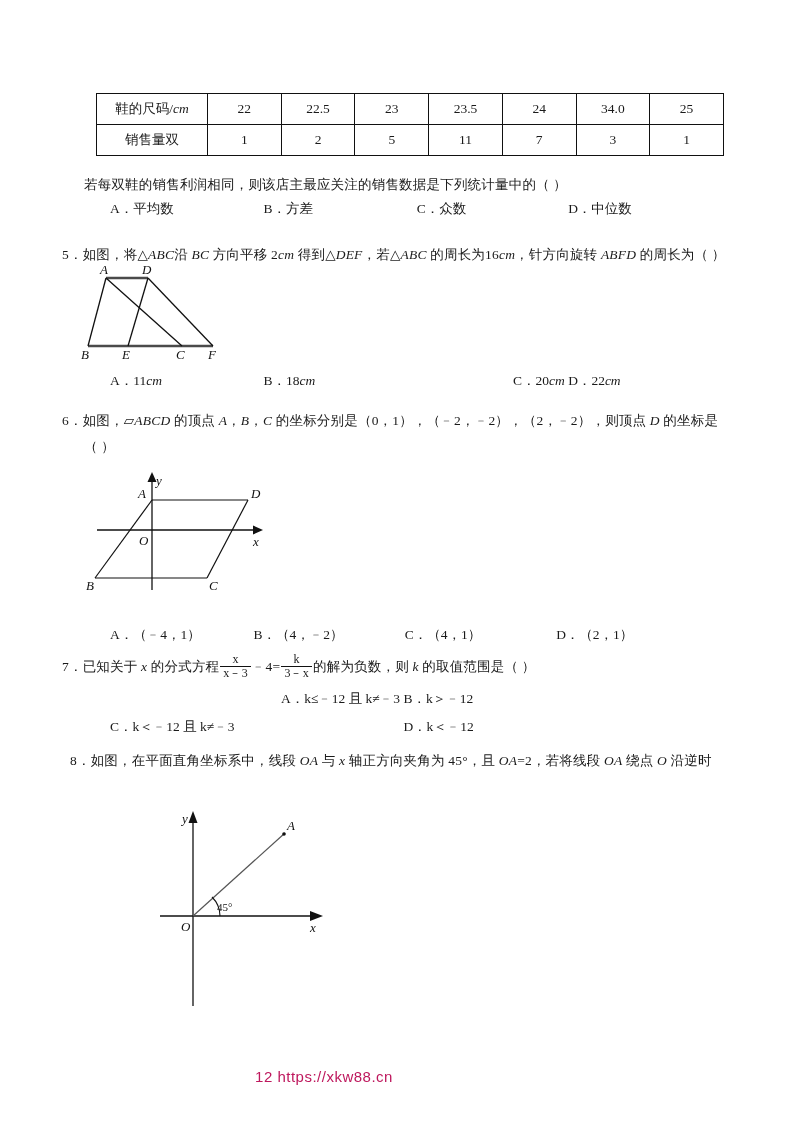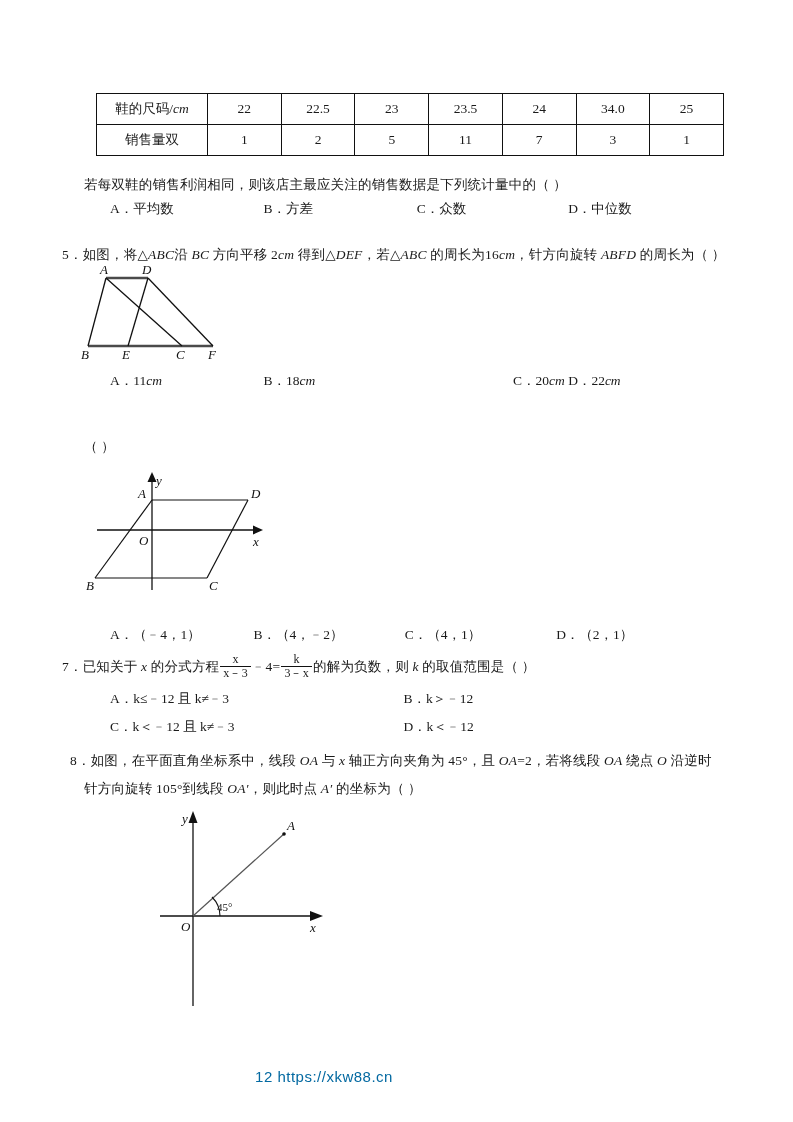--- a/index.html
+++ b/index.html
@@ -112,21 +112,21 @@
 
   
   .footer {
     position: absolute;
     left: 0;
     top: 1068px;
     width: 648px;
     text-align: center;
     font-family: "Liberation Sans", sans-serif;
     font-size: 15px;
-    color: #0369a1;
+    color: #be185d;
     letter-spacing: 0.5px;
   }
 </style>
 </head>
 <body>
 
 <div class="page">
 
   <div class="shoe-table-wrap">
     <table class="shoe-table">
@@ -191,20 +191,23 @@
     </svg>
   </div>
 
   <div class="opt-row" style="left:110px; top:372px;">
     <span class="opt" style="width:150px;"><span>A．</span><span>11</span><i class="v">cm</i></span>
     <span class="opt" style="width:150px;"><span>B．</span><span>18</span><i class="v">cm</i></span>
     <span class="opt" style="width:148px;text-align:right;"><span>C．</span><span>20</span><i class="v">cm</i></span>
     <span class="opt"><span>D．</span><span>22</span><i class="v">cm</i></span>
   </div>
 
+  <div class="txt" style="left:62px; top:408px;">
+    <span>6．</span><span>如图，▱</span><i class="v">ABCD</i><span> 的顶点 </span><i class="v">A</i><span>，</span><i class="v">B</i><span>，</span><i class="v">C</i><span> 的坐标分别是（0，1），（﹣2，﹣2），（2，﹣2），则顶点 </span><i class="v">D</i><span> 的坐标是</span>
+  </div>
   <div class="txt" style="left:84px; top:434px;">（     ）</div>
 
   <div class="fig" style="left:85px; top:468px;">
     <svg width="205" height="128" viewBox="0 0 205 128">
 
       <line x1="12" y1="62" x2="168" y2="62" stroke="#111" stroke-width="1.3"></line>
       <polygon points="168,57.5 178,62 168,66.5" fill="#111"></polygon>
 
       <line x1="67" y1="122" x2="67" y2="14" stroke="#111" stroke-width="1.3"></line>
       <polygon points="62.5,14 67,4 71.5,14" fill="#111"></polygon>
@@ -228,33 +231,30 @@
     <span class="opt" style="width:148px;">B．（4，﹣2）</span>
     <span class="opt" style="width:148px;margin-top:18px;">C．（4，1）</span>
     <span class="opt">D．（2，1）</span>
   </div>
 
   <div class="txt" style="left:62px; top:650px; line-height:34px;">
     <span>7．</span><span>已知关于 </span><i class="v">x</i><span> 的分式方程</span><span class="frac"><span class="num">x</span><span class="den">x﹣3</span></span><span>﹣4=</span><span class="frac"><span class="num">k</span><span class="den">3﹣x</span></span><span>的解为负数，则 </span><i class="v">k</i><span> 的取值范围是（      ）</span>
   </div>
 
   <div class="opt-row" style="left:110px; top:690px;">
-    <span class="opt" style="width:290px;">A．k≤﹣12 且 k≠﹣3</span>
+    <span class="opt" style="width:290px;text-align:right;">A．k≤﹣12 且 k≠﹣3</span>
     <span class="opt">B．k＞﹣12</span>
   </div>
   <div class="opt-row" style="left:110px; top:718px;">
     <span class="opt" style="width:290px;">C．k＜﹣12 且 k≠﹣3</span>
     <span class="opt">D．k＜﹣12</span>
   </div>
 
   <div class="txt" style="left:62px; top:748px;margin-left:8px;">
     <span>8．</span><span>如图，在平面直角坐标系中，线段 </span><i class="v">OA</i><span> 与 </span><i class="v">x</i><span> 轴正方向夹角为 45°，且 </span><i class="v">OA</i><span>=2，若将线段 </span><i class="v">OA</i><span> 绕点 </span><i class="v">O</i><span> 沿逆时</span>
-  </div>
-  <div class="txt" style="left:84px; top:776px;">
-    <span>针方向旋转 105°到线段 </span><i class="v">OA′</i><span>，则此时点 </span><i class="v">A′</i><span> 的坐标为（      ）</span>
   </div>
 
   <div class="fig" style="left:160px; top:806px;">
     <svg width="200" height="200" viewBox="0 0 200 200">
 
       <line x1="0" y1="110" x2="152" y2="110" stroke="#111" stroke-width="1.3"></line>
       <polygon points="150,105 163,110 150,115" fill="#111"></polygon>
 
       <line x1="33" y1="200" x2="33" y2="17" stroke="#111" stroke-width="1.3"></line>
       <polygon points="28.5,17 33,5 37.5,17" fill="#111"></polygon>

